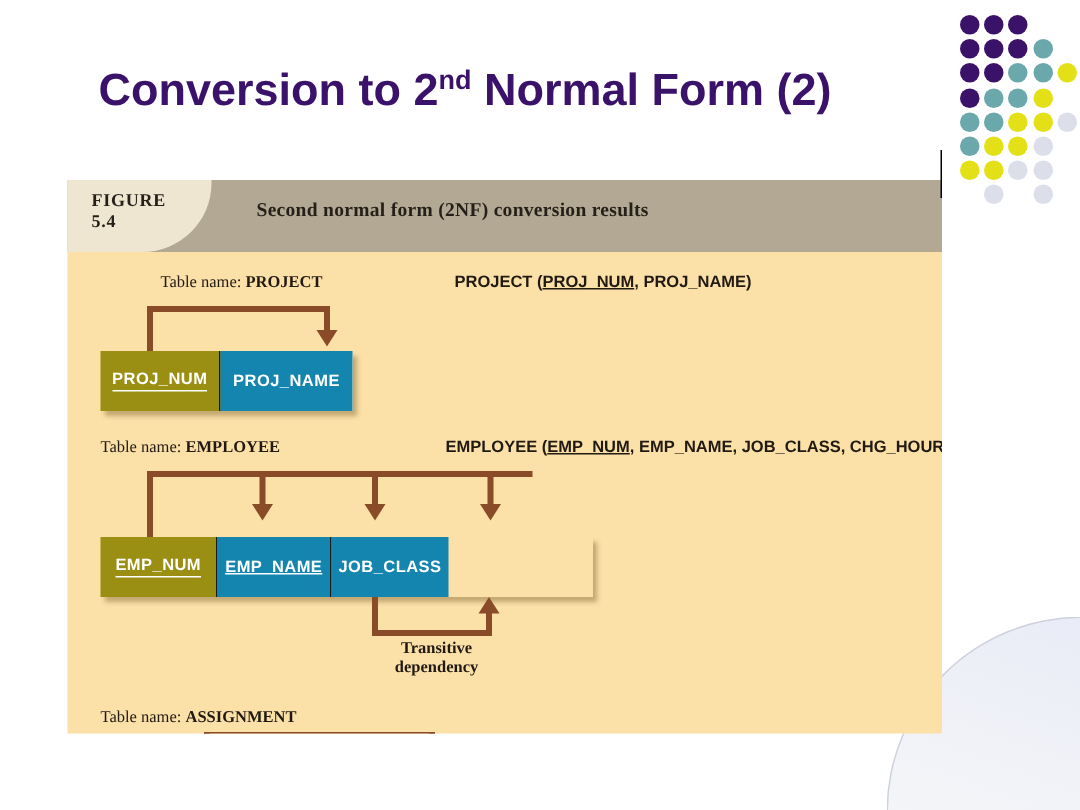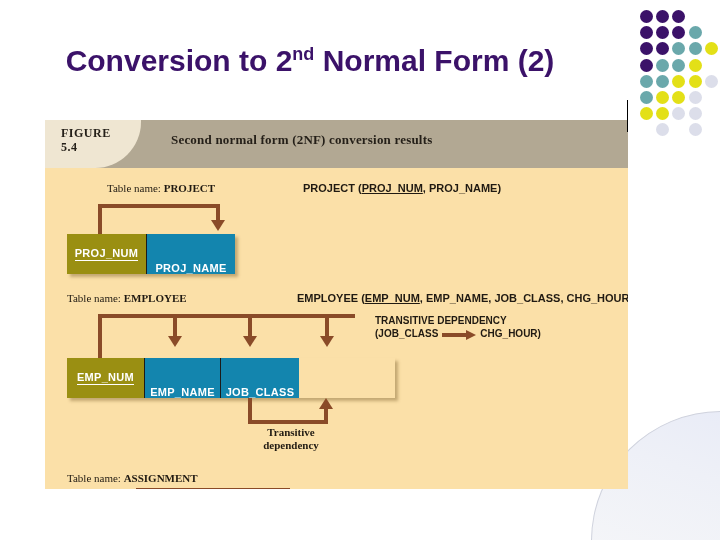--- a/index.html
+++ b/index.html
@@ -118,21 +118,21 @@
     font-family:"Liberation Sans", sans-serif;
     border-right:1px solid #1b1b1b;
     box-sizing:border-box;
     letter-spacing:.3px;
   }
   .attr:last-child{border-right:none;}
   .attr.key{background:#9a8f12;}
   .attr.key .kt{
     border-bottom:1.5px solid #ffffff;padding-bottom:1px;
   }
-  .attr.nonkey{background:#1385ae;align-items:flex-end;}
+  .attr.nonkey{background:#1385ae;}
 
   
   .dep{position:absolute;background:#8a4b28;}
   .arrowhead{
     position:absolute;width:0;height:0;
     border-top:11px solid #8a4b28;
     border-left:7px solid transparent;
     border-right:7px solid transparent;
   }
   .arrowhead.up{
@@ -219,41 +219,35 @@
         </div>
     </div>
 
     <div class="tname" style="left:22px;top:124px;">
       <span>Table name: </span><b>EMPLOYEE</b>
     </div>
     <div class="notation" style="left:252px;top:124px;">
       <span>EMPLOYEE (</span><u>EMP_NUM</u><span>, EMP_NAME, JOB_CLASS, CHG_HOUR)</span>
     </div>
 
-    <div class="td-note" style="left:330px;top:146px;">
-      <div>TRANSITIVE DEPENDENCY</div>
-      <div>
-        <span>(JOB_CLASS</span><span class="td-arrow"><i></i><b></b></span><span>CHG_HOUR)</span>
-      </div>
-    </div>
 
     <div class="dep" style="left:53px;top:146px;width:4px;height:44px;"></div>
     <div class="dep" style="left:53px;top:146px;width:257px;height:4px;"></div>
     <div class="dep" style="left:128px;top:146px;width:4px;height:24px;"></div>
     <div class="arrowhead" style="left:123px;top:168px;"></div>
     <div class="dep" style="left:203px;top:146px;width:4px;height:24px;"></div>
     <div class="arrowhead" style="left:198px;top:168px;"></div>
     <div class="dep" style="left:280px;top:146px;width:4px;height:24px;"></div>
     <div class="arrowhead" style="left:275px;top:168px;"></div>
 
     <div class="relation" style="left:22px;top:190px;width:328px;">
       <div class="attr key" style="width:78px;">
           <span class="kt">EMP_NUM</span>
         </div>
-      <div class="attr nonkey" style="width:76px;">
+      <div class="attr nonkey" style="width:76px;text-decoration:underline;">
           <span>EMP_NAME</span>
         </div>
       <div class="attr nonkey" style="width:78px;">
           <span>JOB_CLASS</span>
         </div>
     </div>
 
     <div class="dep" style="left:203px;top:230px;width:4px;height:26px;"></div>
     <div class="dep" style="left:203px;top:252px;width:80px;height:4px;"></div>
     <div class="dep" style="left:279px;top:240px;width:4px;height:16px;"></div>

